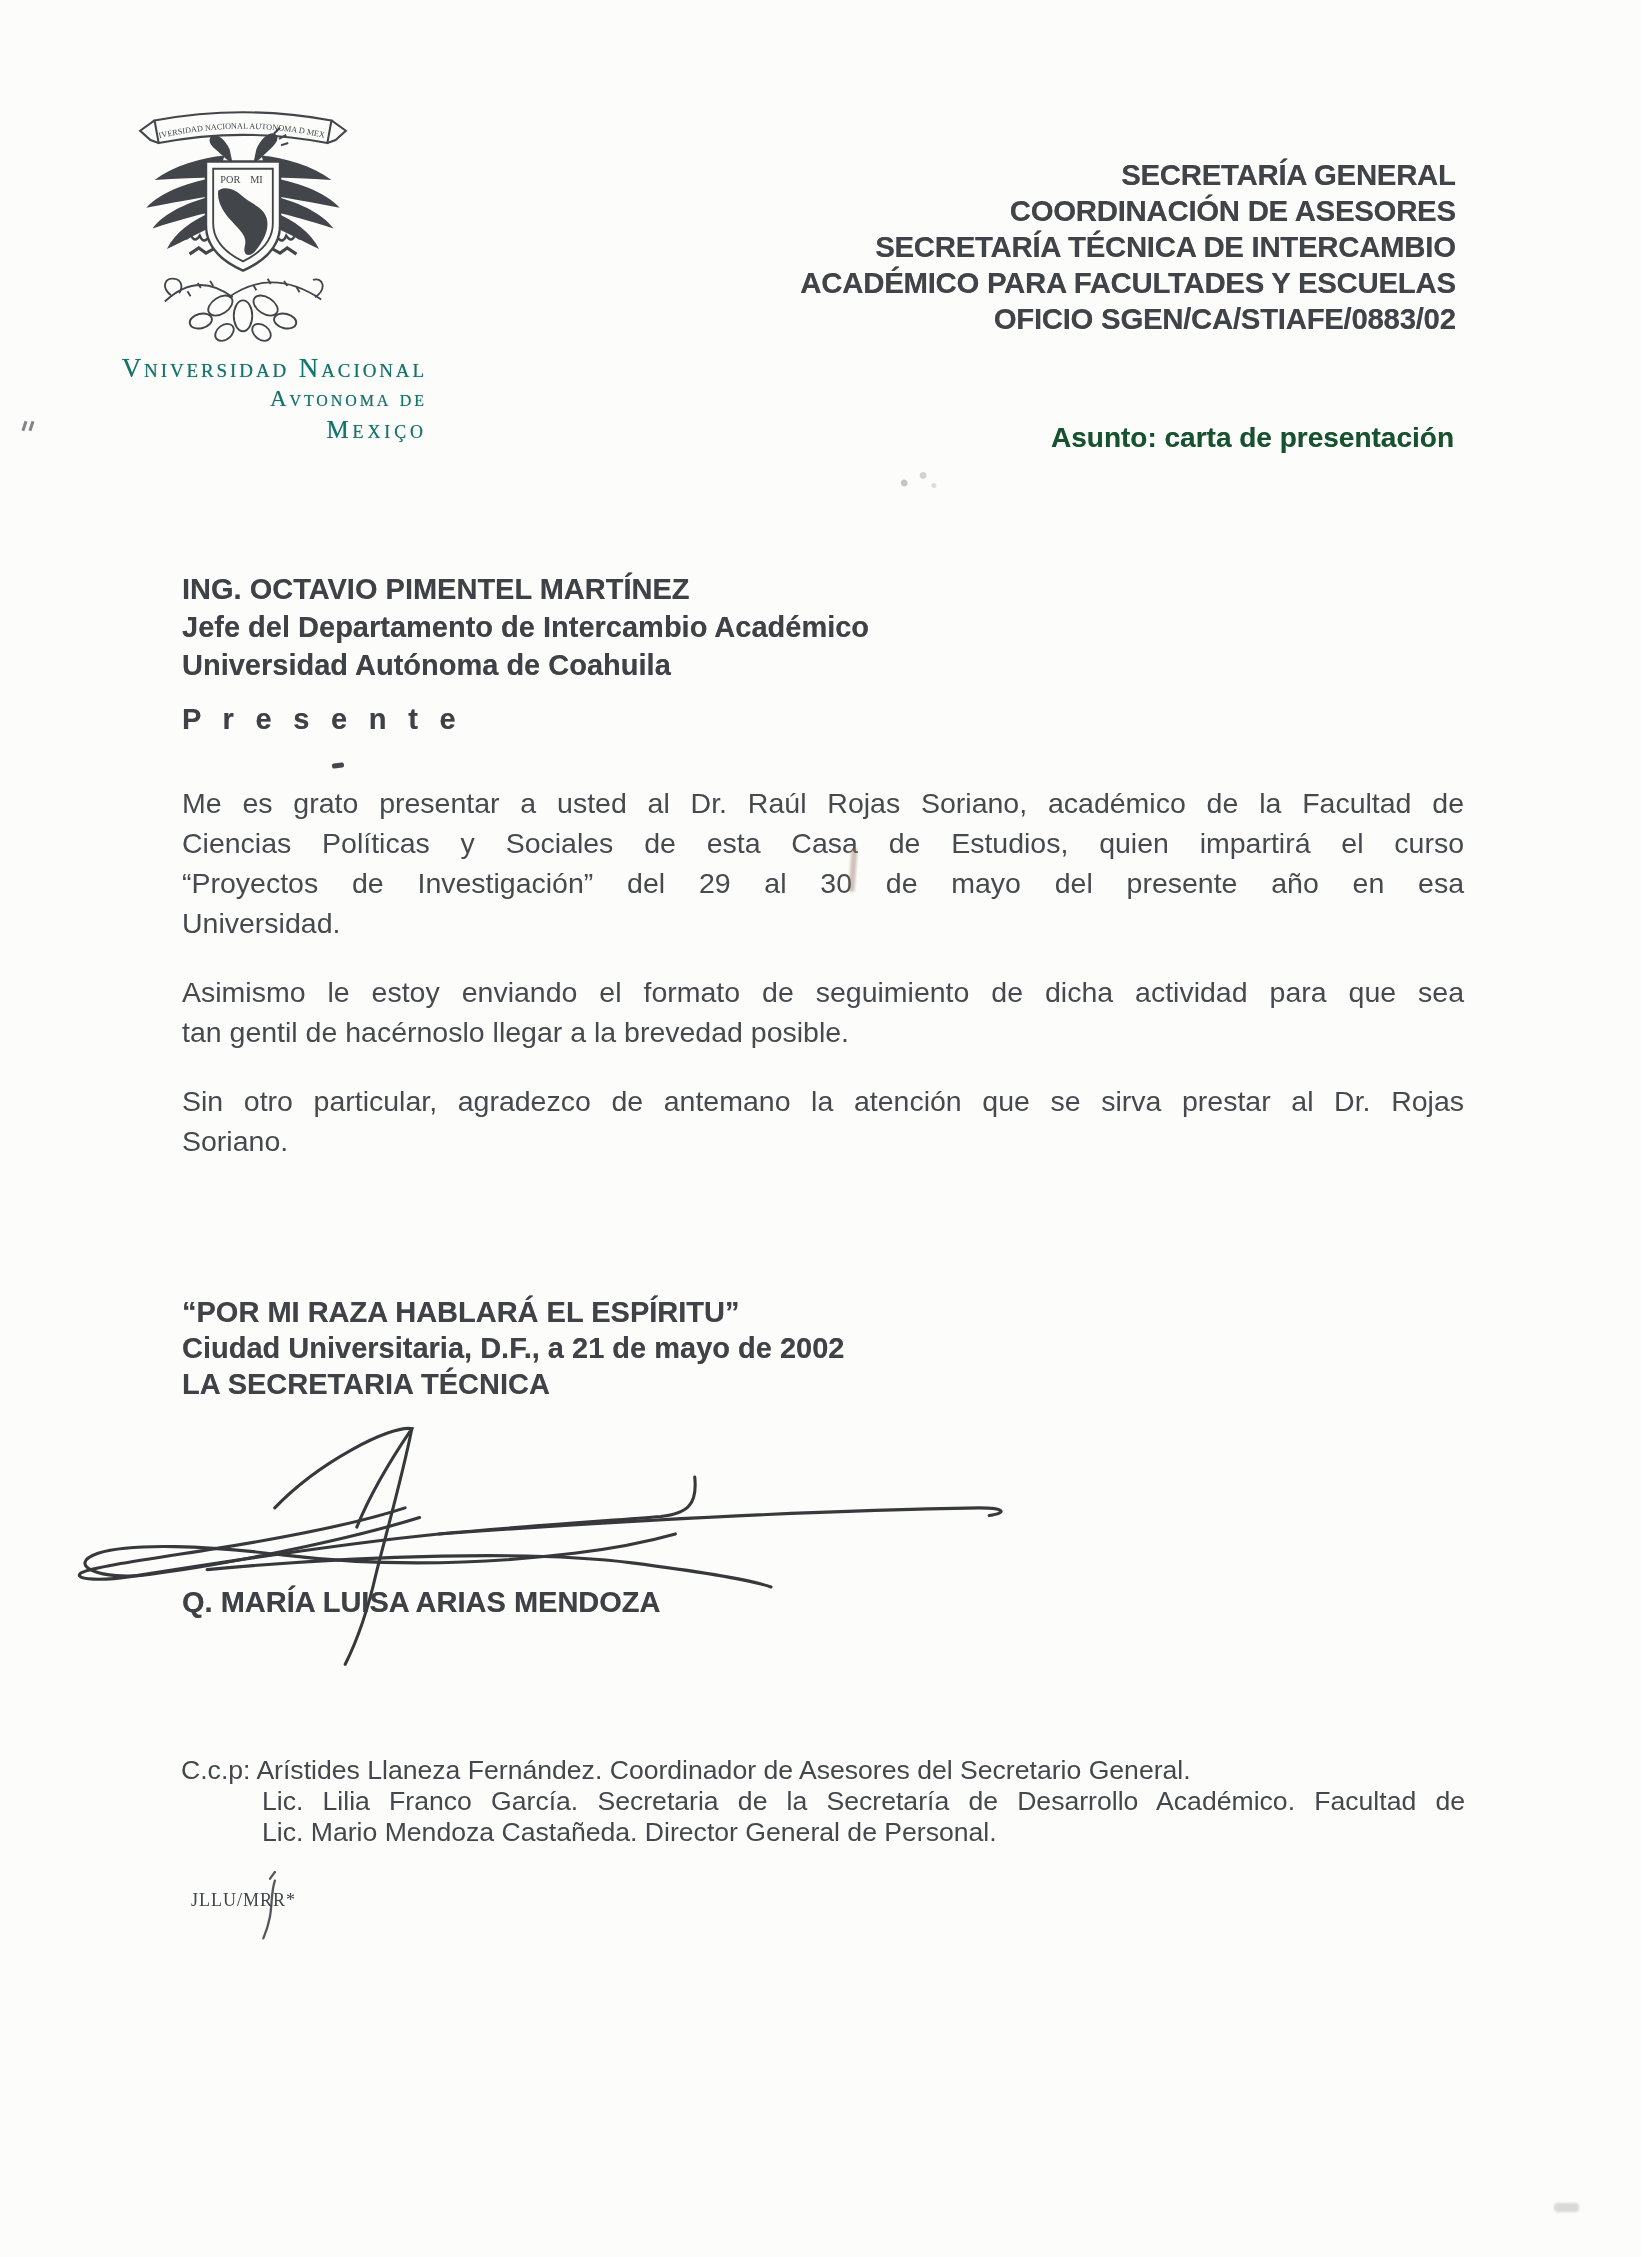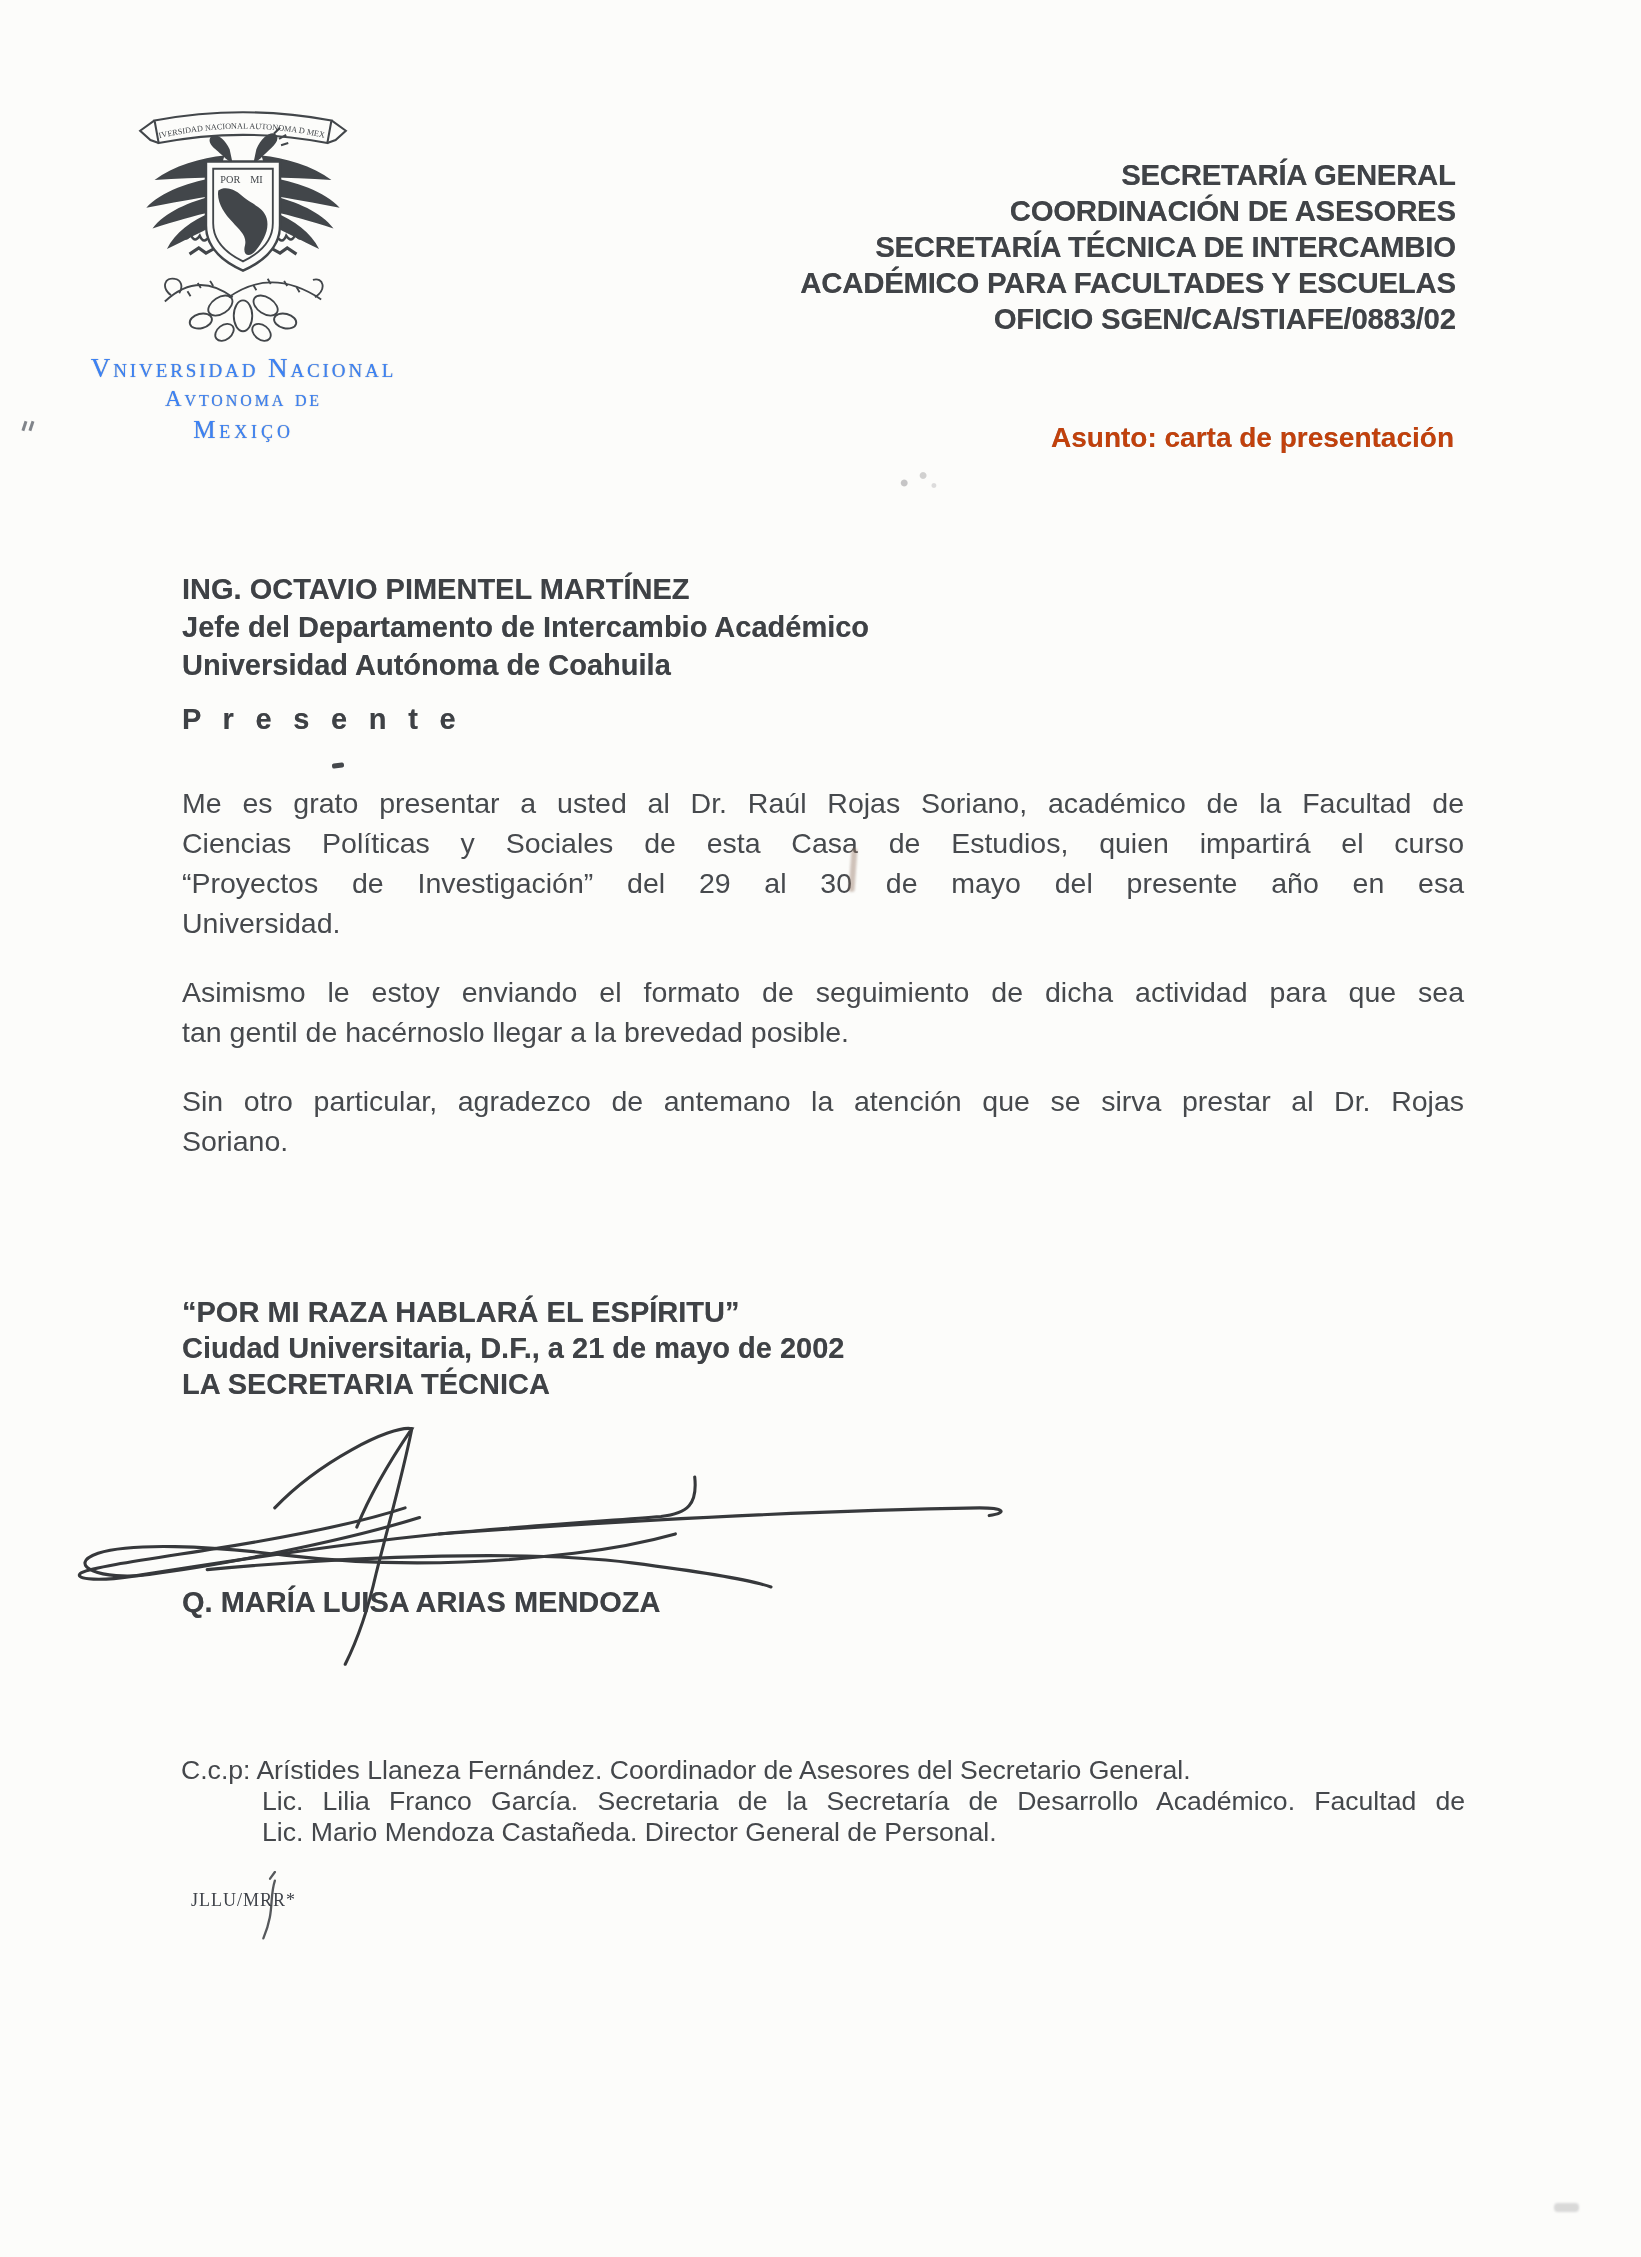--- a/index.html
+++ b/index.html
@@ -20,30 +20,30 @@
     font-weight:bold;
     font-size:30px;line-height:36px;
     color:#404347;
     letter-spacing:-0.3px;
     transform:scaleX(0.98);transform-origin:right top;
     text-shadow:0 0 0.5px rgba(64,67,71,.55);
   }
   .subject{
     right:187px;top:422px;
     font-weight:bold;font-size:28px;
-    color:#c2410c;
+    color:#14532d;
     text-shadow:0 0 0.5px rgba(64,67,71,.5);
   }
   
   .logo-caption{
     left:60px;top:353px;width:367px;
-    text-align:center;
+    text-align:right;
     font-family:"Liberation Serif",serif;
     font-variant:small-caps;
-    color:#3b82f6;
+    color:#0f766e;
     text-shadow:0 0 1px rgba(112,118,125,.8);
   }
   .logo-caption .l1{font-size:27px;letter-spacing:2.9px;}
   .logo-caption .l2{font-size:23px;letter-spacing:2.9px;line-height:30px;}
   .logo-caption .l3{font-size:25px;letter-spacing:3.9px;line-height:32px;}
   
   .recipient{
     left:182px;top:570px;
     font-weight:bold;
     font-size:29px;line-height:38px;

